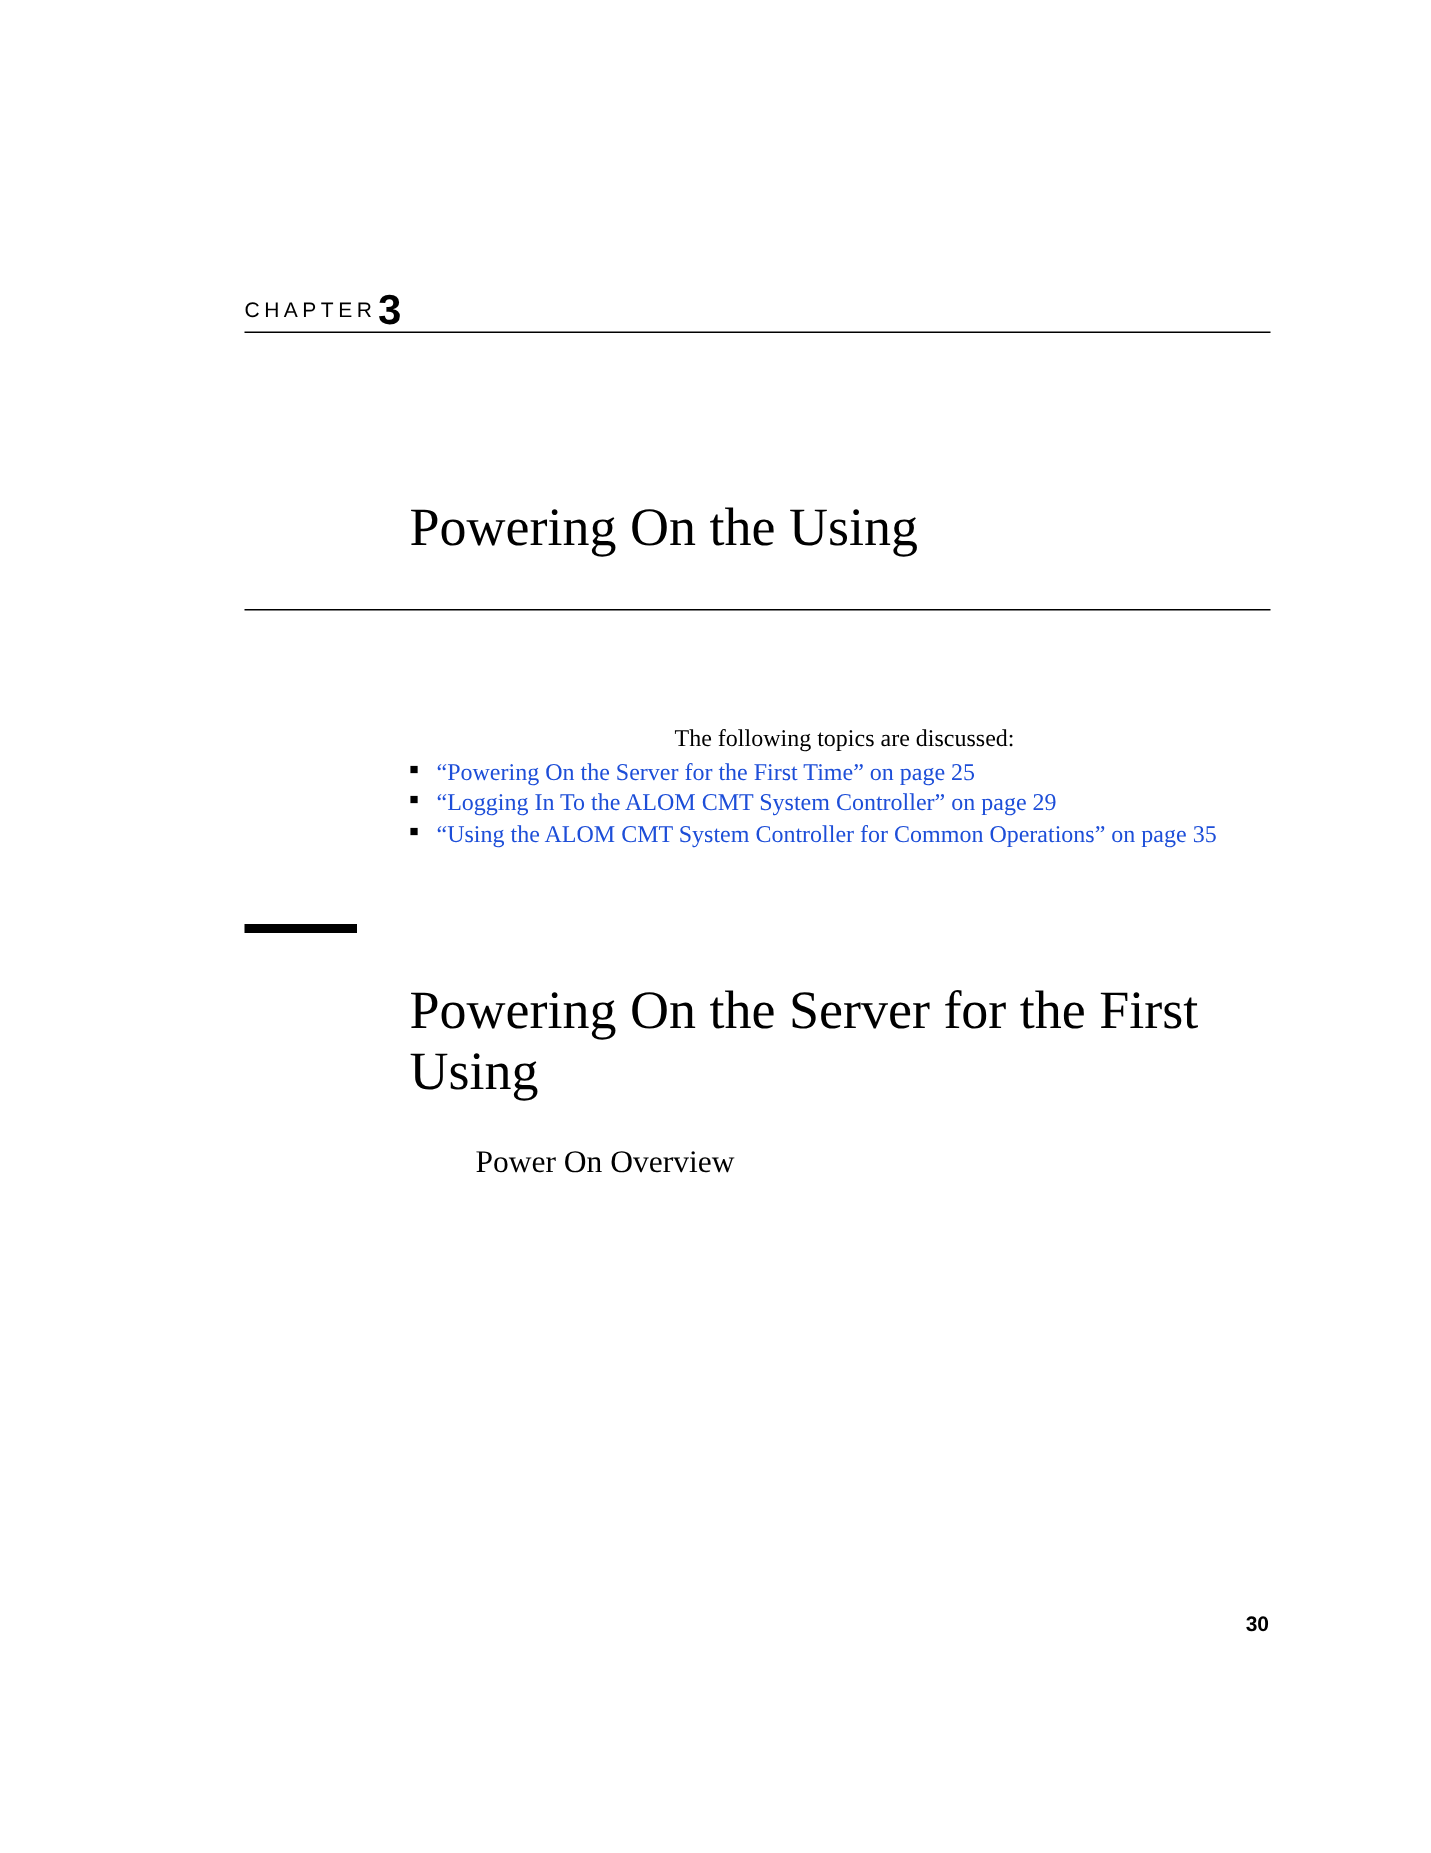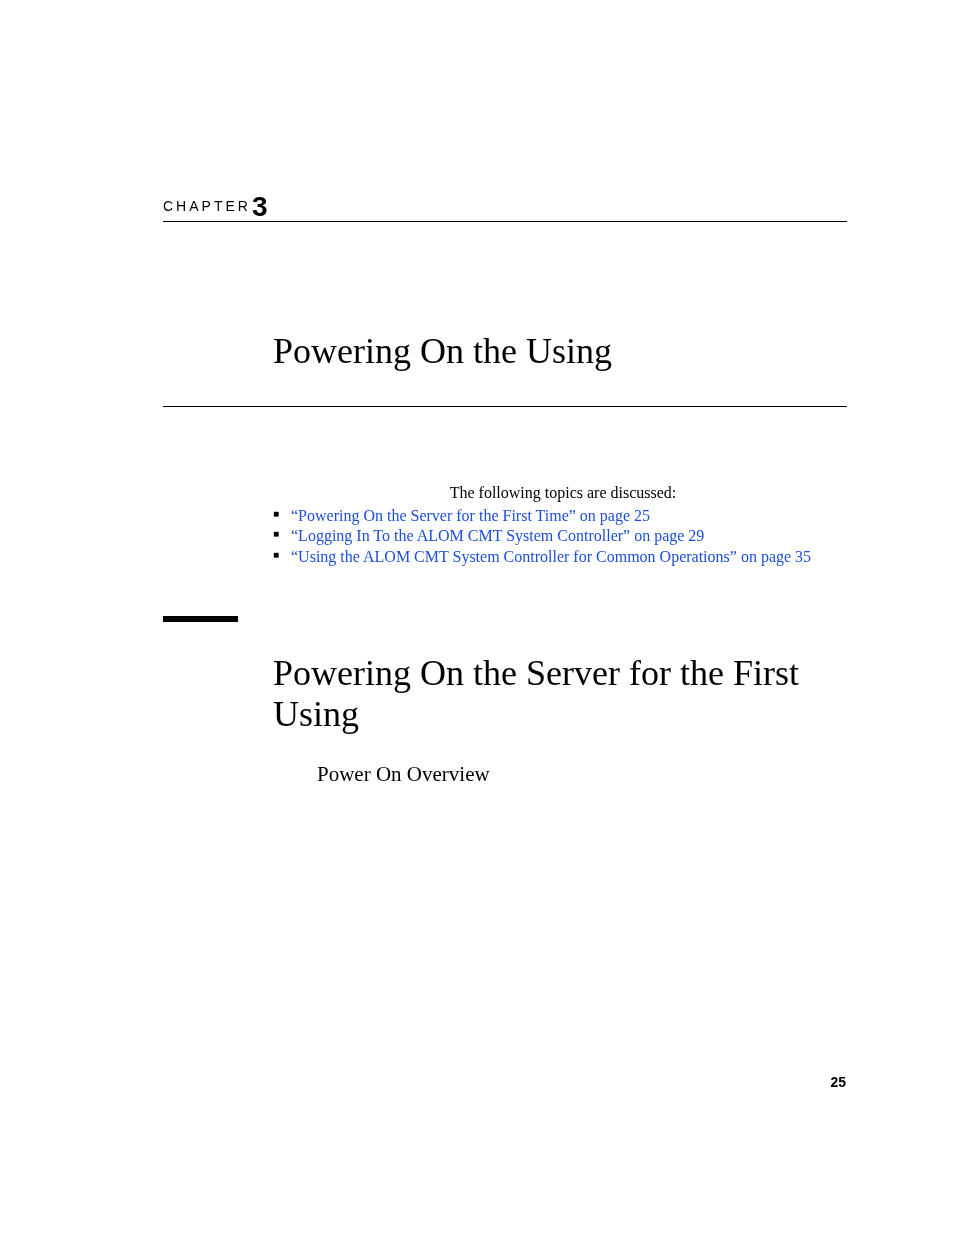--- a/index.html
+++ b/index.html
@@ -40,15 +40,15 @@
   <ul class="toc-list">
     <li><a href="#">“Powering On the Server for the First Time” on page 25</a></li>
     <li><a href="#">“Logging In To the ALOM CMT System Controller” on page 29</a></li>
     <li><a href="#">“Using the ALOM CMT System Controller for Common Operations” on page 35</a></li>
   </ul>
 
   <div class="section-marker"></div>
   <h2 class="section-title">Powering On the Server for the First Using</h2>
   <h3 class="subsection-title">Power On Overview</h3>
 
-  <div class="page-number">25</div>
+  <div class="page-number">30</div>
 
 </div>
 
 </body></html>

